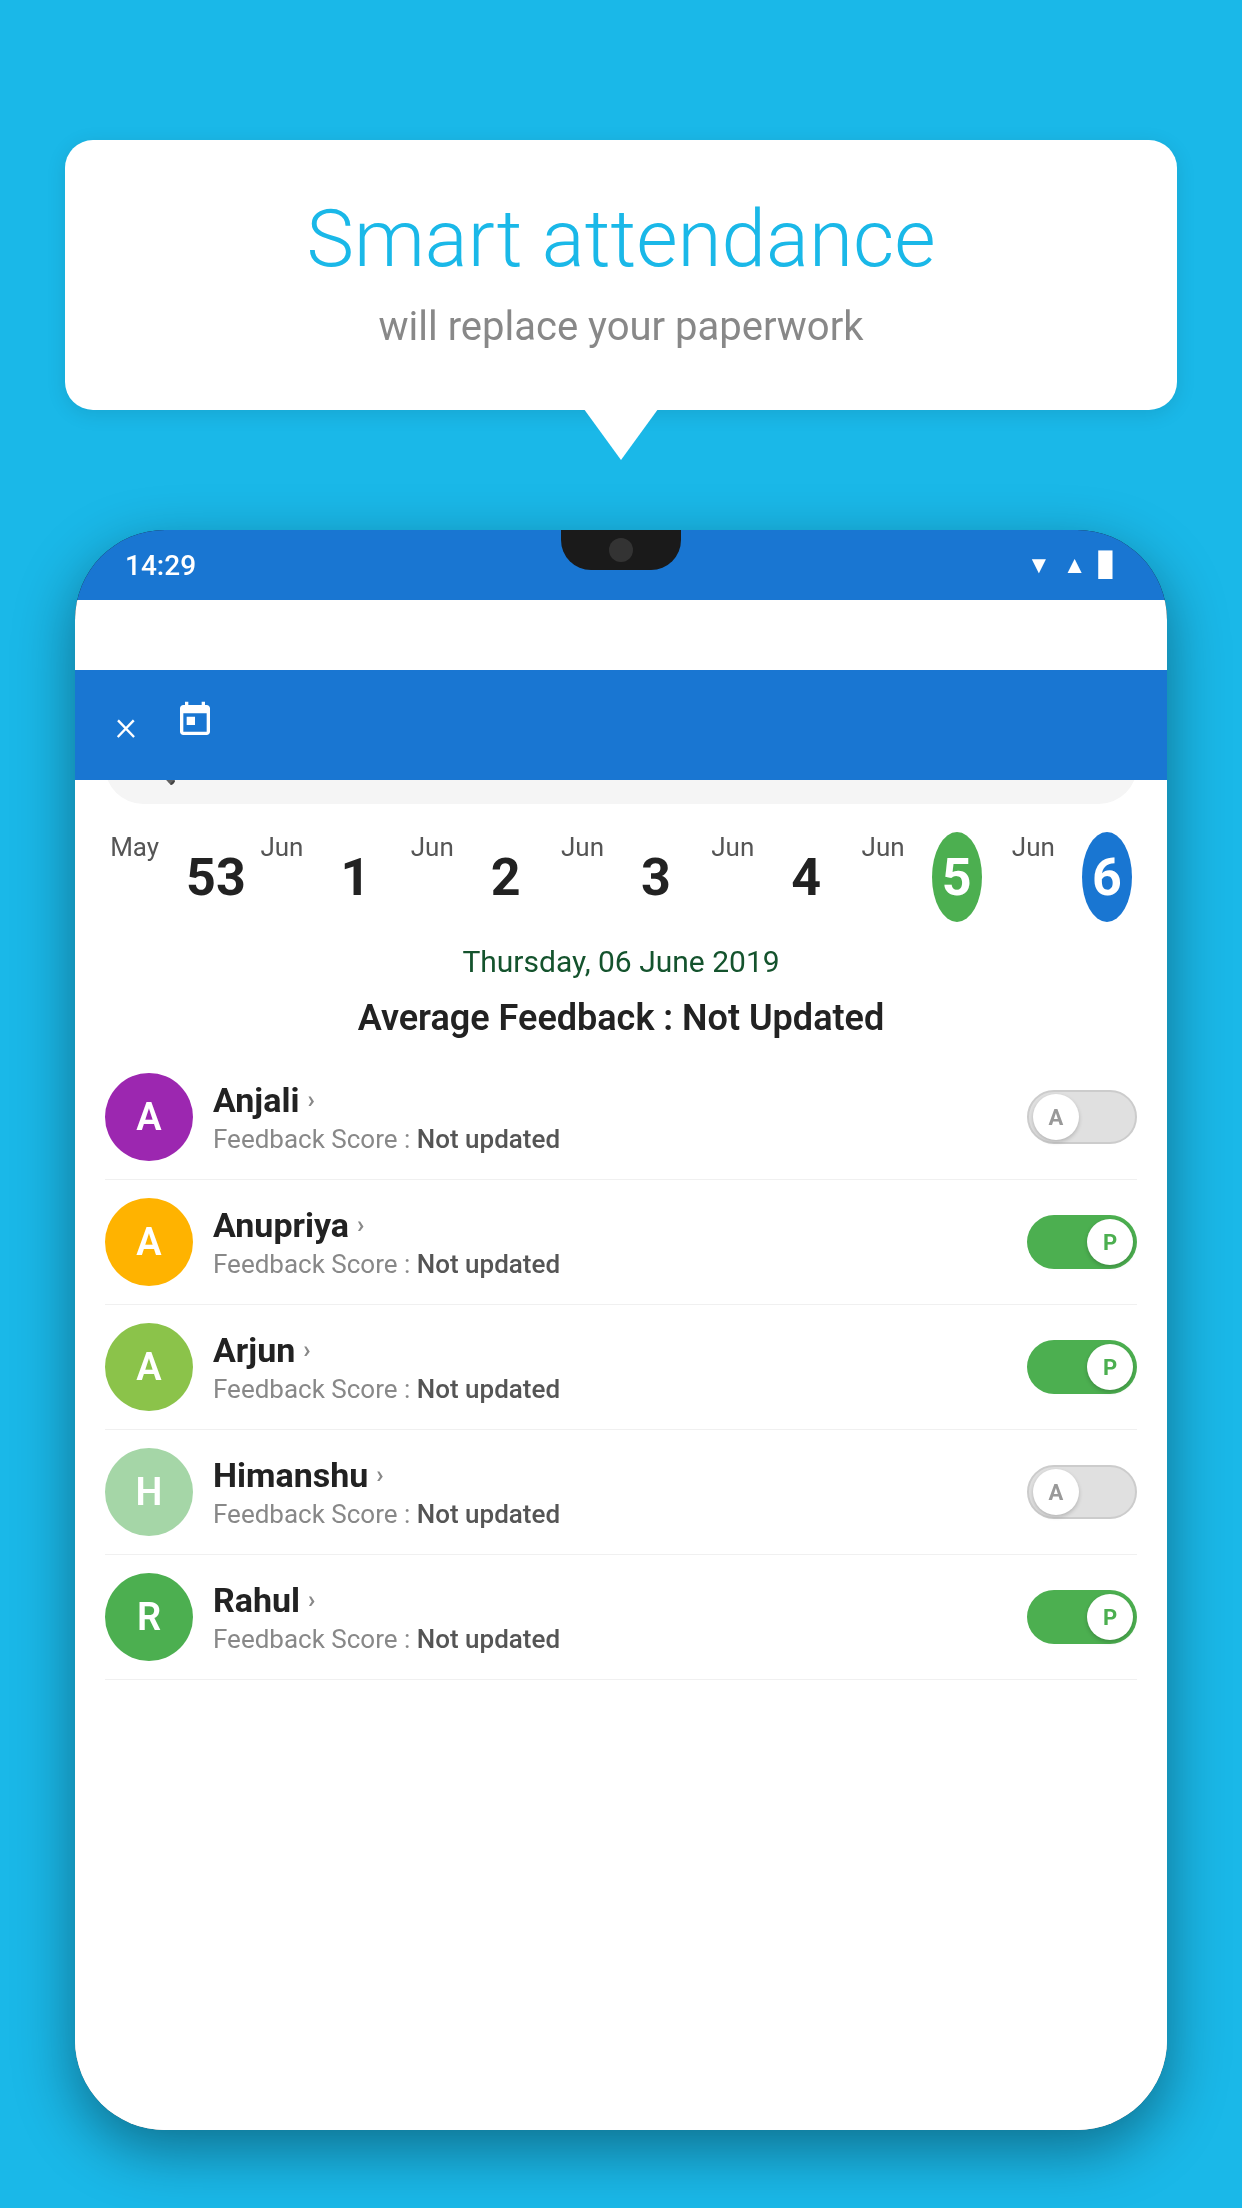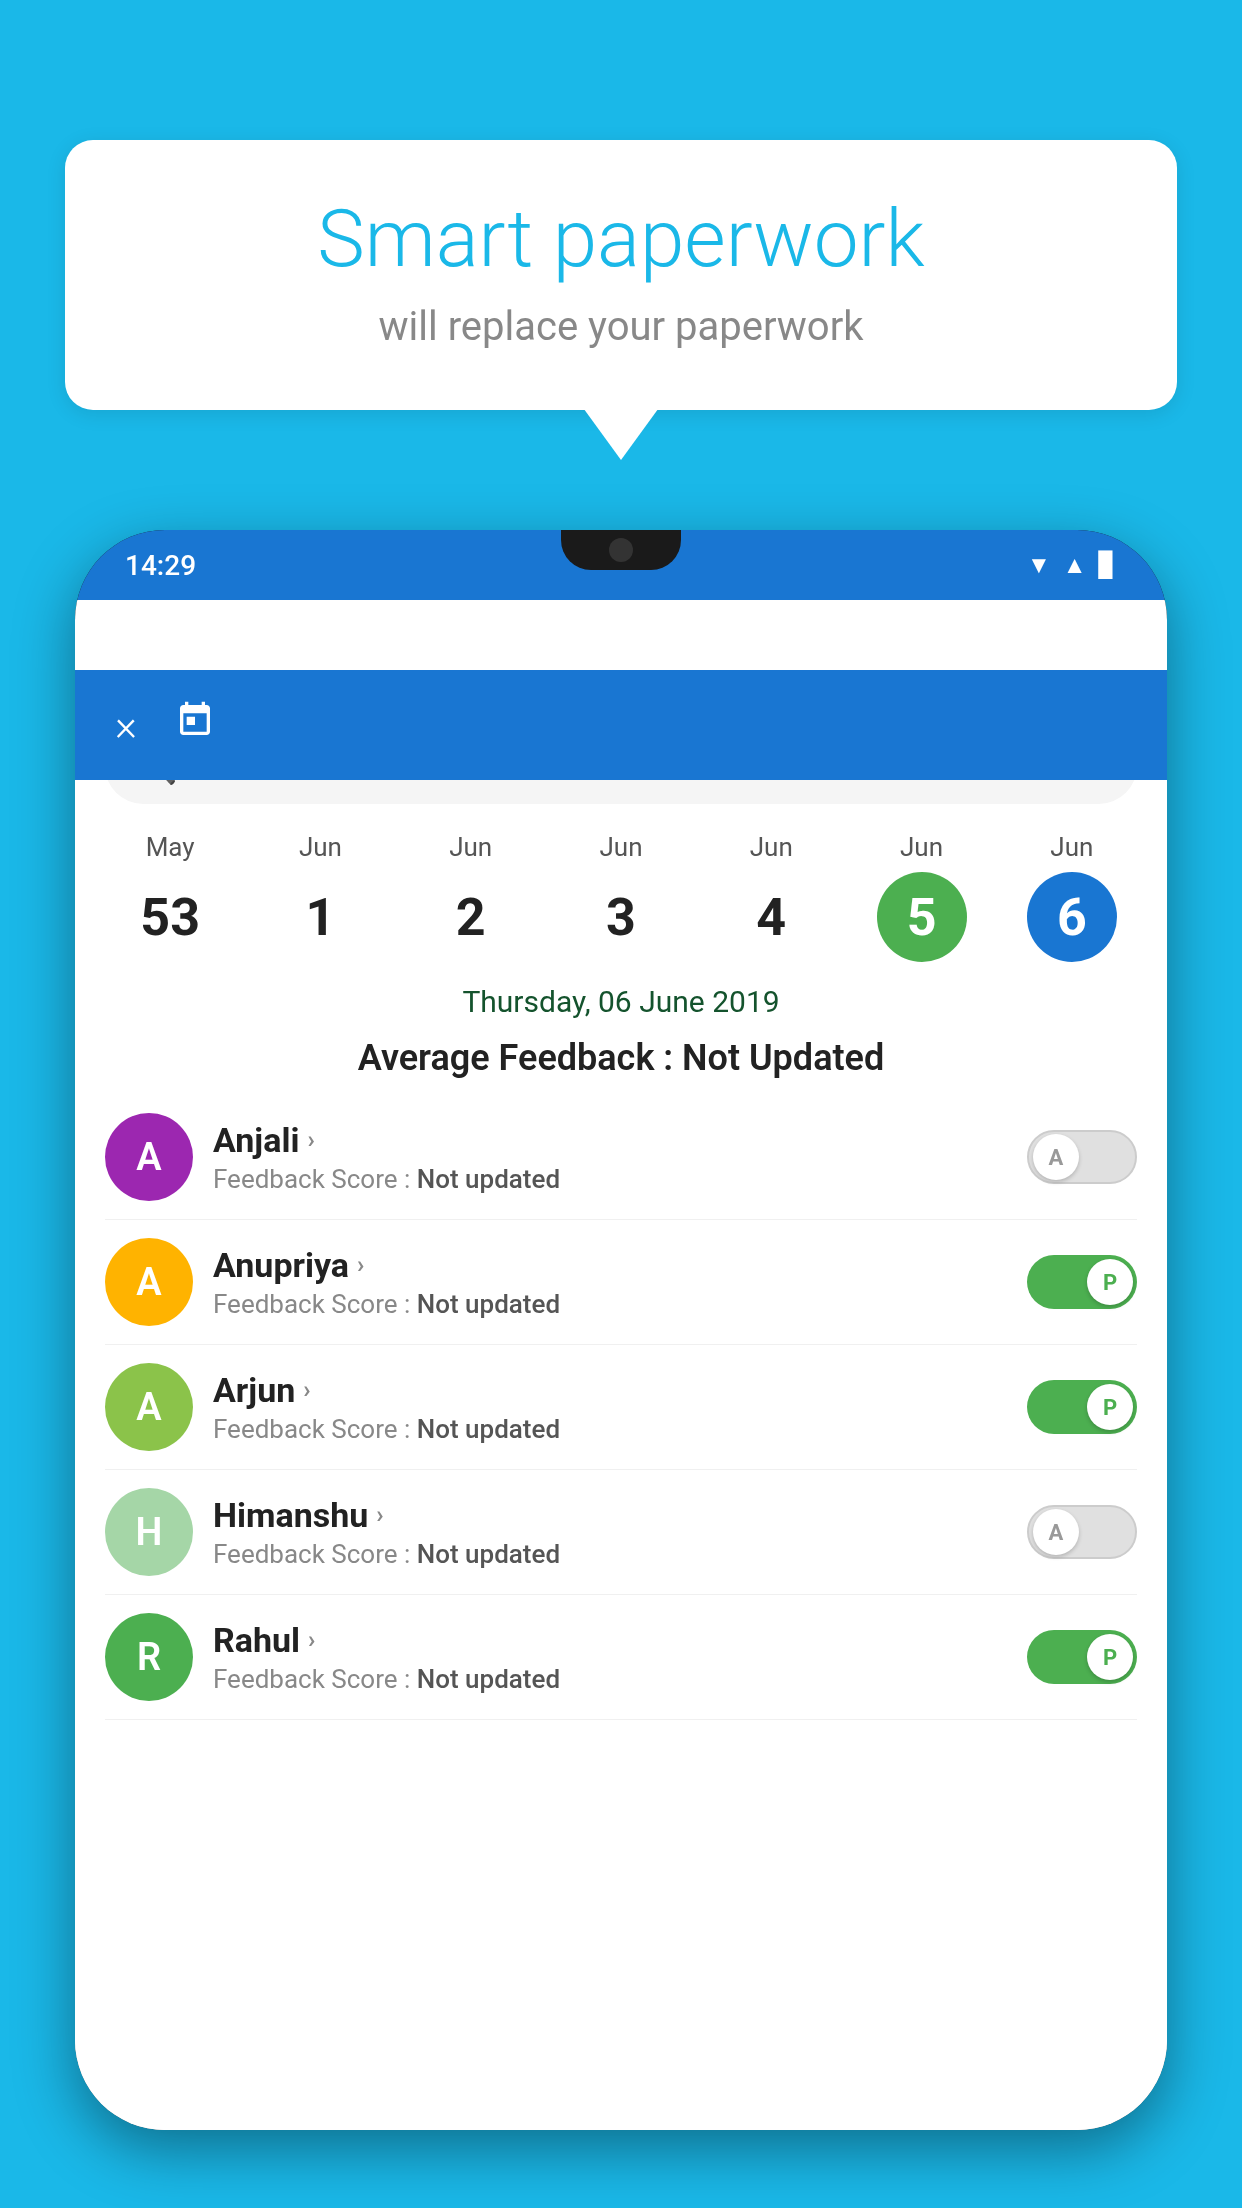--- a/index.html
+++ b/index.html
@@ -217,23 +217,21 @@
     
     .calendar-row {
       display: flex;
       align-items: flex-start;
       padding: 10px 20px;
       justify-content: space-around;
     }
 
     .cal-day {
       display: flex;
-      flex-direction: column;
-      align-items: center;
-      gap: 10px;
+      gap: 27px;
       width: 120px;
     }
 
     .cal-month {
       font-size: 26px;
       color: #555;
       font-weight: 400;
     }
 
     .cal-date {
@@ -434,21 +432,21 @@
       height: 100px;
       background: #2a2a2a;
       border-radius: 0 3px 3px 0;
     }
   </style>
 </head>
 <body>
 
 <div class="speech-bubble-container">
   <div class="speech-bubble">
-    <div class="bubble-title">Smart paperwork</div>
+    <div class="bubble-title">Smart attendance</div>
     <div class="bubble-subtitle">will replace your paperwork</div>
   </div>
 </div>
 
 <div class="phone-container">
   <div class="phone-frame">
 
     <div class="side-btn-right"></div>
     <div class="side-btn-left-1"></div>
     <div class="side-btn-left-2"></div>

